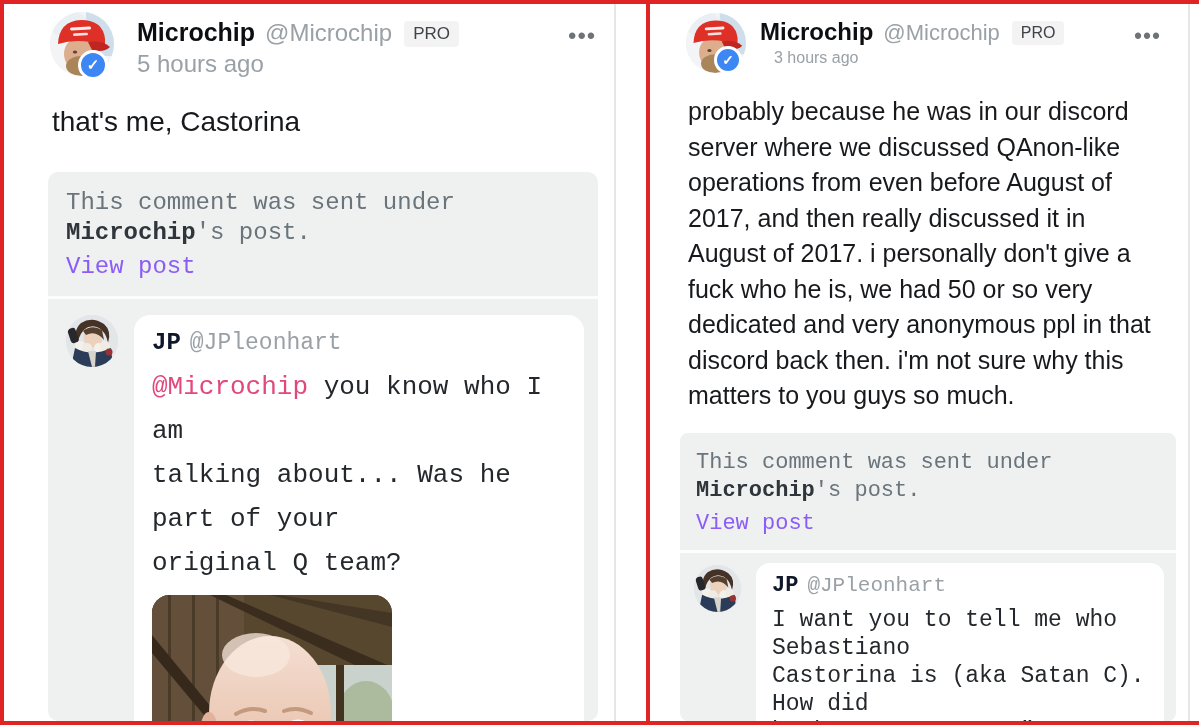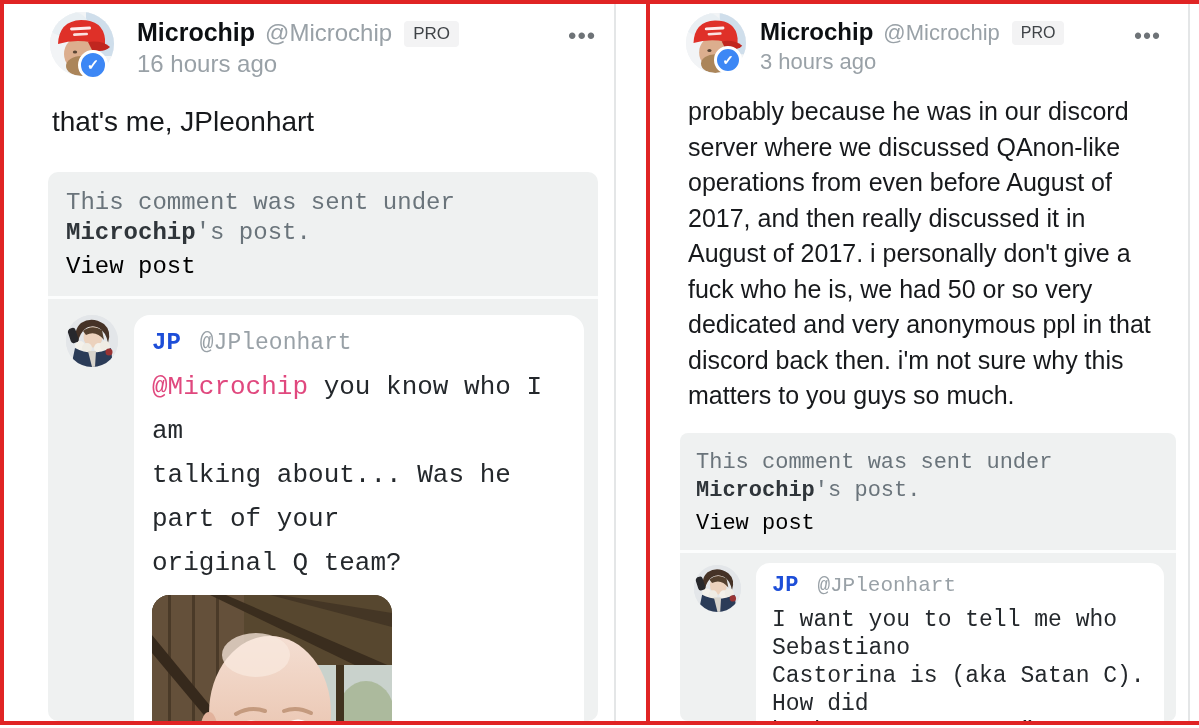--- a/index.html
+++ b/index.html
@@ -38,58 +38,58 @@
   .panel-r .name{font-size:24px;}
   .handle{color:#99a1a7;margin-left:10px;}
   .panel-l .handle{font-size:24px;}
   .panel-r .handle{font-size:22px;}
   .pro{background:#f3f3f4;color:#3f4347;border-radius:4px;margin-left:12px;
        padding:3px 9px;position:relative;top:-2px;}
   .panel-l .pro{font-size:17px;}
   .panel-r .pro{font-size:16px;}
   .time{position:absolute;color:#99a1a7;}
   .panel-l .time{left:133px;top:46px;font-size:24px;}
-  .panel-r .time{left:110px;top:45px;font-size:22px;}
+  .panel-r .time{left:124px;top:45px;font-size:16px;}
   .dots{position:absolute;color:#6e7377;letter-spacing:1px;cursor:pointer;}
   .panel-l .dots{left:564px;top:18px;font-size:24px;}
   .panel-r .dots{left:484px;top:19px;font-size:23px;}
 
   .body-text{position:absolute;white-space:pre-line;color:#17191c;}
   .panel-l .body-text{left:48px;top:98px;font-size:28px;line-height:40px;}
   .panel-r .body-text{left:38px;top:90px;font-size:25px;line-height:35.5px;}
 
   .qbox{position:absolute;background:#eff1f1;border-radius:10px;overflow:hidden;font-family:Liberation Mono, monospace;}
   .panel-l .qbox{left:44px;top:168px;width:550px;height:549px;}
   .panel-r .qbox{left:30px;top:429px;width:496px;height:288px;border-radius:8px;}
 
   .qhead{color:#6a747b;}
   .panel-l .qhead{padding:16px 18px 14px;font-size:24px;line-height:30px;}
   .panel-r .qhead{padding:16px 16px 12px;font-size:22px;line-height:28px;}
   .qhead b{color:#2f353a;}
-  .viewpost{display:block;color:#000000;cursor:pointer;text-decoration:none;}
+  .viewpost{display:block;color:#8b5cf6;cursor:pointer;text-decoration:none;}
   .panel-l .viewpost{margin-top:4px;}
   .panel-r .viewpost{margin-top:5px;}
   .qsep{height:3px;background:#fcfdfd;}
 
   .qreply{position:relative;}
   .panel-l .qreply{padding:16px 14px 0 86px;}
   .panel-r .qreply{padding:10px 12px 0 76px;}
   .avatar-jp{position:absolute;border-radius:50%;overflow:hidden;background:#e3e6e9;}
   .panel-l .avatar-jp{left:18px;top:16px;width:52px;height:52px;}
   .panel-r .avatar-jp{left:14px;top:12px;width:47px;height:47px;}
   .avatar-jp svg{display:block;width:100%;height:100%;}
 
   .rcard{background:#fff;}
   .panel-l .rcard{border-radius:16px;padding:14px 18px;min-height:440px;}
   .panel-r .rcard{border-radius:14px;padding:10px 16px 4px;height:184px;overflow:hidden;box-sizing:border-box;}
   .rhead{display:flex;align-items:baseline;white-space:nowrap;}
-  .rname{font-weight:bold;color:#1d4ed8;}
+  .rname{font-weight:bold;color:#0f172a;}
   .panel-l .rname{font-size:24px;}
   .panel-r .rname{font-size:22px;}
-  .rhandle{color:#99a1a7;margin-left:19px;}
+  .rhandle{color:#99a1a7;margin-left:9px;}
   .panel-l .rhandle{font-size:23px;}
   .panel-r .rhandle{font-size:21px;}
   .rtext{white-space:pre-line;color:#24282c;}
   .panel-l .rtext{margin-top:9px;font-size:26px;line-height:44px;}
   .panel-r .rtext{margin-top:8px;font-size:23px;line-height:28px;}
   .mention{color:#e0487e;cursor:pointer;text-decoration:none;}
 
   .rphoto{margin-top:10px;width:240px;height:270px;border-radius:18px;overflow:hidden;background:#57472f;}
   .rphoto svg{display:block;width:100%;height:100%;}
 </style>
@@ -112,23 +112,23 @@
         <rect x="20" y="15" width="21" height="3" rx="1.5" fill="#ffffff" opacity="0.92" transform="rotate(-3 30 16)"></rect>
         <rect x="23" y="21" width="15" height="2.6" rx="1.3" fill="#ffffff" opacity="0.85" transform="rotate(-3 30 22)"></rect>
       </svg>
     </div>
     <span class="verified">✓</span>
     <div class="name-row">
       <span class="name">Microchip</span>
       <span class="handle">@Microchip</span>
       <span class="pro">PRO</span>
     </div>
-    <div class="time">16 hours ago</div>
+    <div class="time">5 hours ago</div>
     <div class="dots">•••</div>
-    <div class="body-text">that's me, JPleonhart</div>
+    <div class="body-text">that's me, Castorina</div>
 
     <div class="qbox">
       <div class="qhead">
         <span>This comment was sent under </span><b>Microchip</b><span>'s post.</span>
         <a class="viewpost">View post</a>
       </div>
       <div class="qsep"></div>
       <div class="qreply">
         <div class="avatar-jp">
           <svg viewBox="0 0 52 52">

